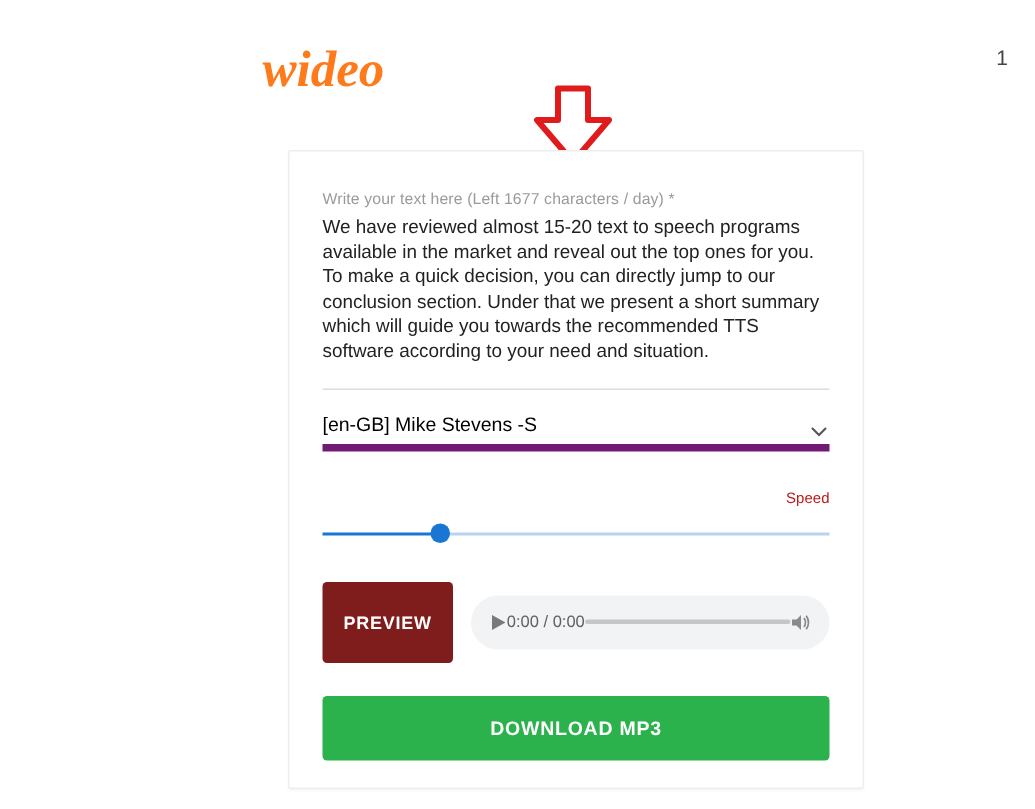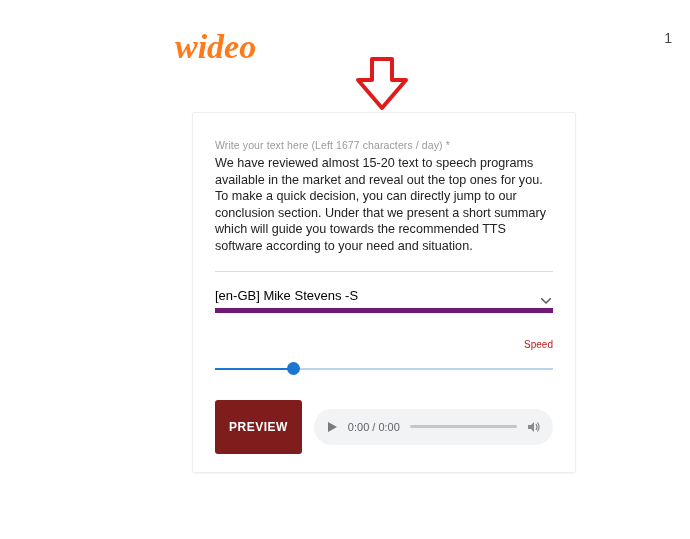--- a/index.html
+++ b/index.html
@@ -23,21 +23,21 @@
   }
   .top-right {
     position: absolute;
     top: 30px;
     right: 18px;
     font-size: 14px;
     color: #444;
   }
   .card {
     position: absolute;
-    top: 112px;
+    top: 100px;
     left: 192px;
     width: 384px;
     background: #fff;
     border: 1px solid #eee;
     border-radius: 2px;
     padding: 26px 22px 18px 22px;
     box-shadow: 0 1px 2px rgba(0,0,0,0.04);
   }
   .field-label {
     font-size: 10.5px;
@@ -124,21 +124,20 @@
     cursor: pointer;
   }
   .audio-player {
     flex: 1;
     background: #f1f3f4;
     border-radius: 18px;
     height: 36px;
     display: flex;
     align-items: center;
     padding: 0 12px;
-    gap: 10px;
   }
   .play-icon { color:#7a7a7a; display:flex; }
   .audio-time {
     font-size: 11px;
     color: #5f6368;
     white-space: nowrap;
   }
   .audio-track {
     flex: 1;
     height: 3px;
@@ -212,14 +211,15 @@
       <span class="volume-icon">
         <svg width="14" height="14" viewBox="0 0 14 14">
           <path d="M1 5 H4 L7 2 V12 L4 9 H1 Z" fill="#8a8a8a"></path>
           <path d="M9 4 Q11 7 9 10" fill="none" stroke="#8a8a8a" stroke-width="1.2"></path>
           <path d="M10.5 2.5 Q13.5 7 10.5 11.5" fill="none" stroke="#8a8a8a" stroke-width="1.2"></path>
         </svg>
       </span>
     </div>
   </div>
 
+  <button class="download-btn">DOWNLOAD MP3</button>
 
 </div>
 
 </body></html>

